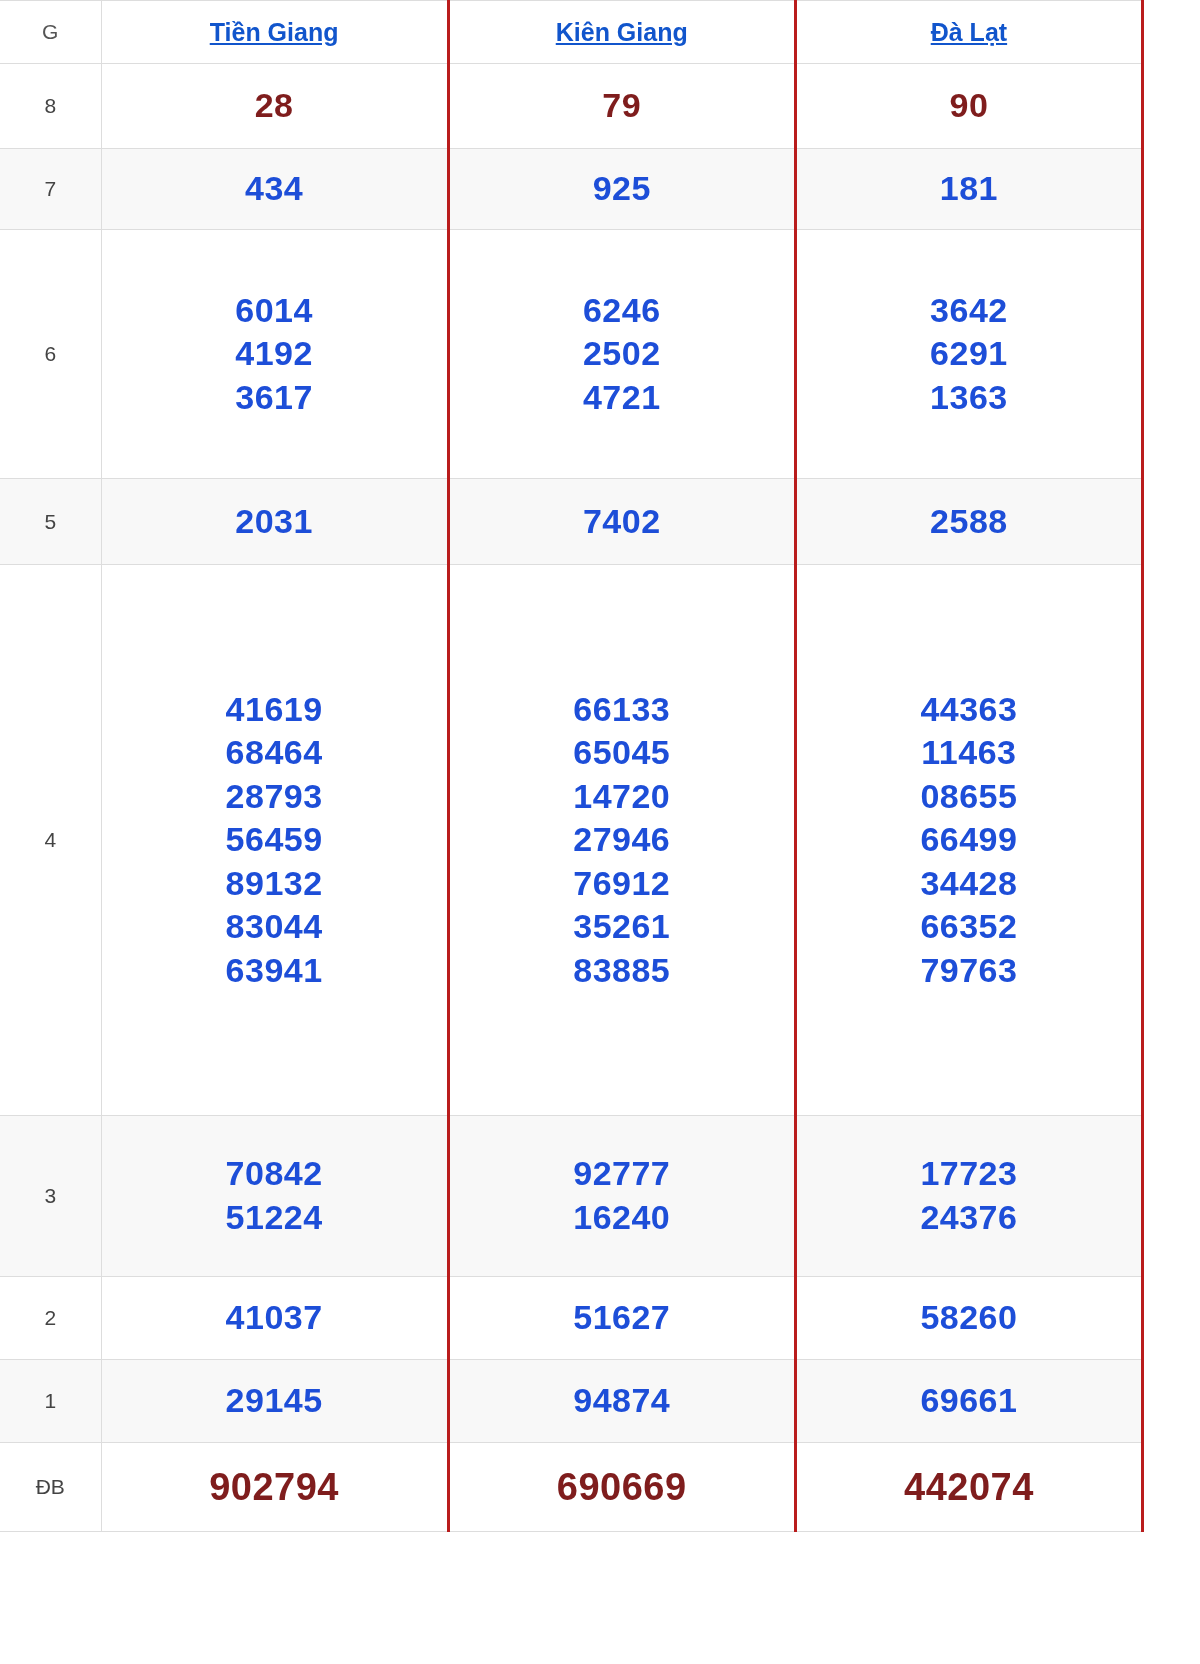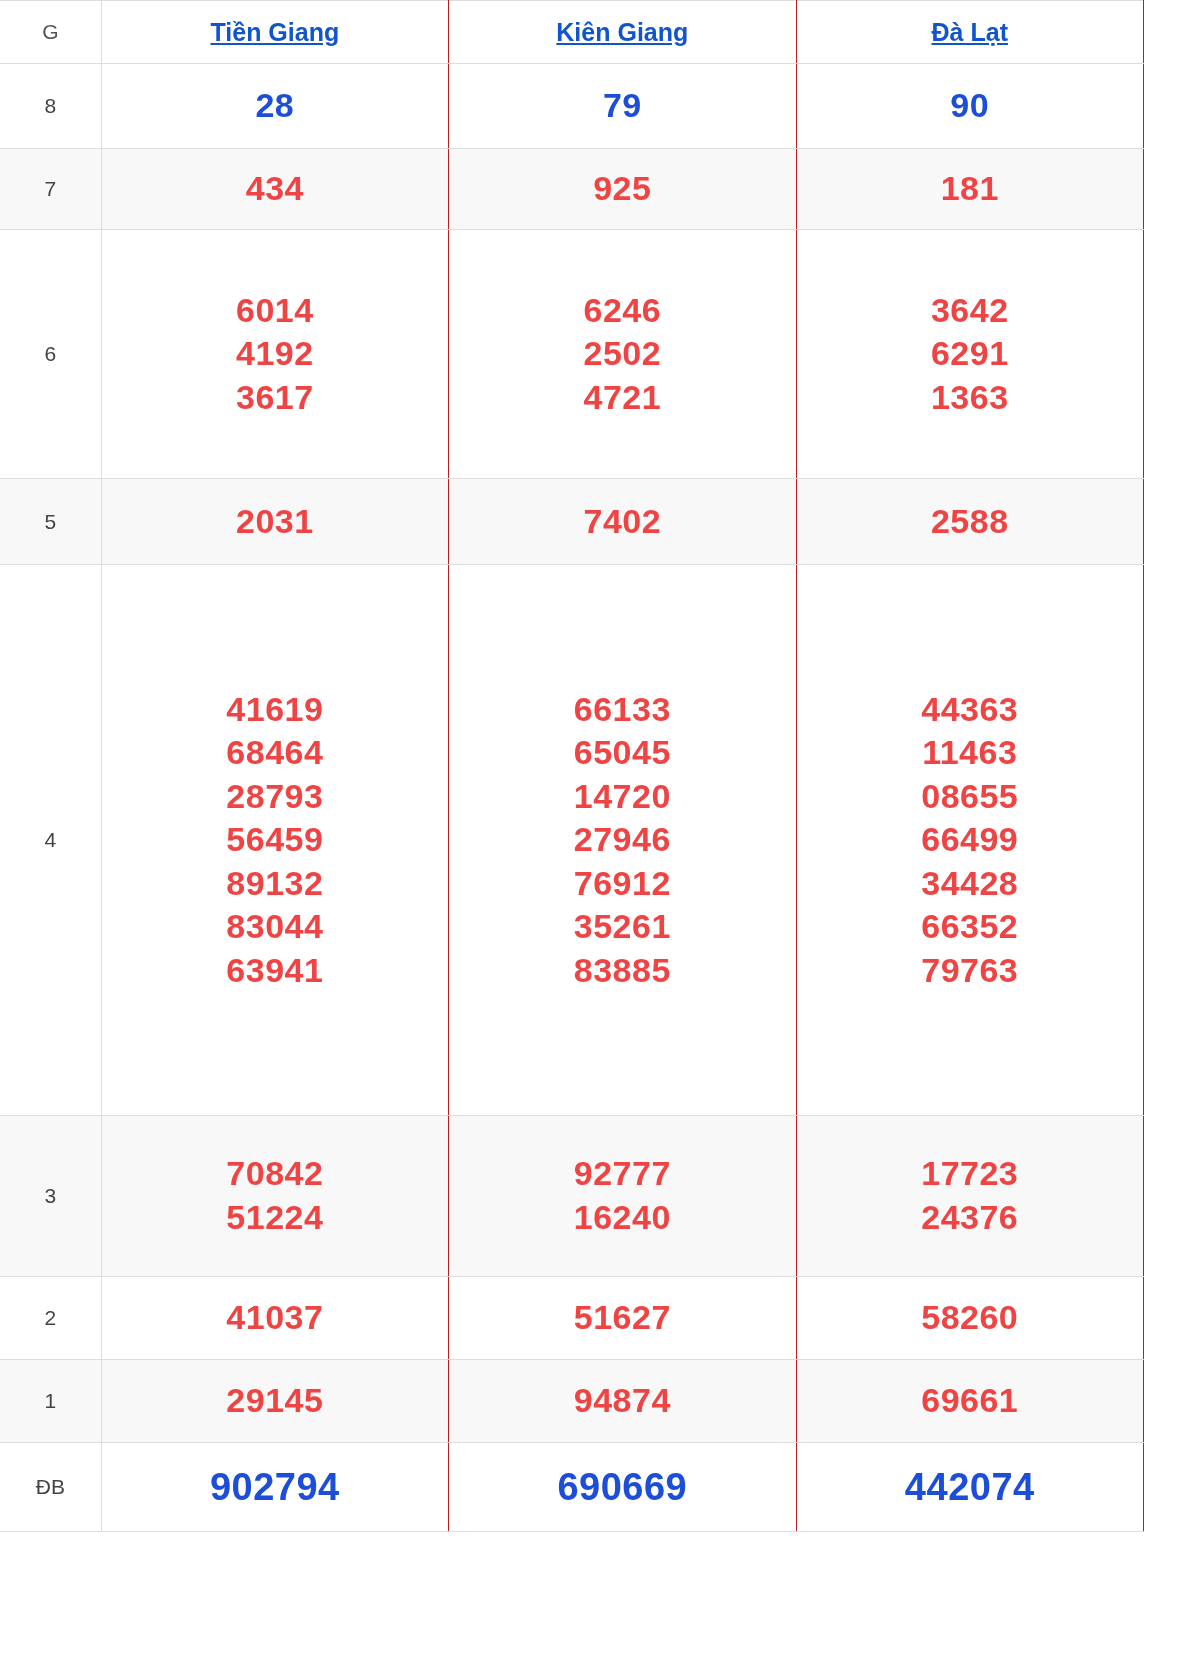--- a/index.html
+++ b/index.html
@@ -18,21 +18,21 @@
     width: 1144px;
     border-collapse: collapse;
     table-layout: fixed;
   }
   .lottery-table col.c-prize { width: 101px; }
   .lottery-table col.c-prov  { width: 347px; }
 
   .lottery-table td, .lottery-table th {
     border-top: 1px solid #dddddd;
     border-bottom: 1px solid #dddddd;
-    border-right: 1px solid #b91c1c;
+    border-right: 3px solid #b91c1c;
     text-align: center;
     vertical-align: middle;
     padding: 0;
   }
   .lottery-table tr > td:first-child,
   .lottery-table tr > th:first-child {
     border-right: 1px solid #dddddd;
     border-left: none;
   }
 
@@ -57,26 +57,26 @@
 
   .prize-label {
     font-size: 21px;
     color: #444444;
     font-weight: normal;
   }
 
   .num {
     font-size: 34px;
     font-weight: bold;
-    color: #ef4444;
+    color: #1d4ed8;
     line-height: 1.28;
     letter-spacing: 0.5px;
   }
   .num.red {
-    color: #1d4ed8;
+    color: #7f1d1d;
   }
   .num.big {
     font-size: 38px;
   }
   .num .line {
     display: block;
   }
 
   tr.alt td { background: #f8f8f8; }
   tr.plain td { background: #ffffff; }

